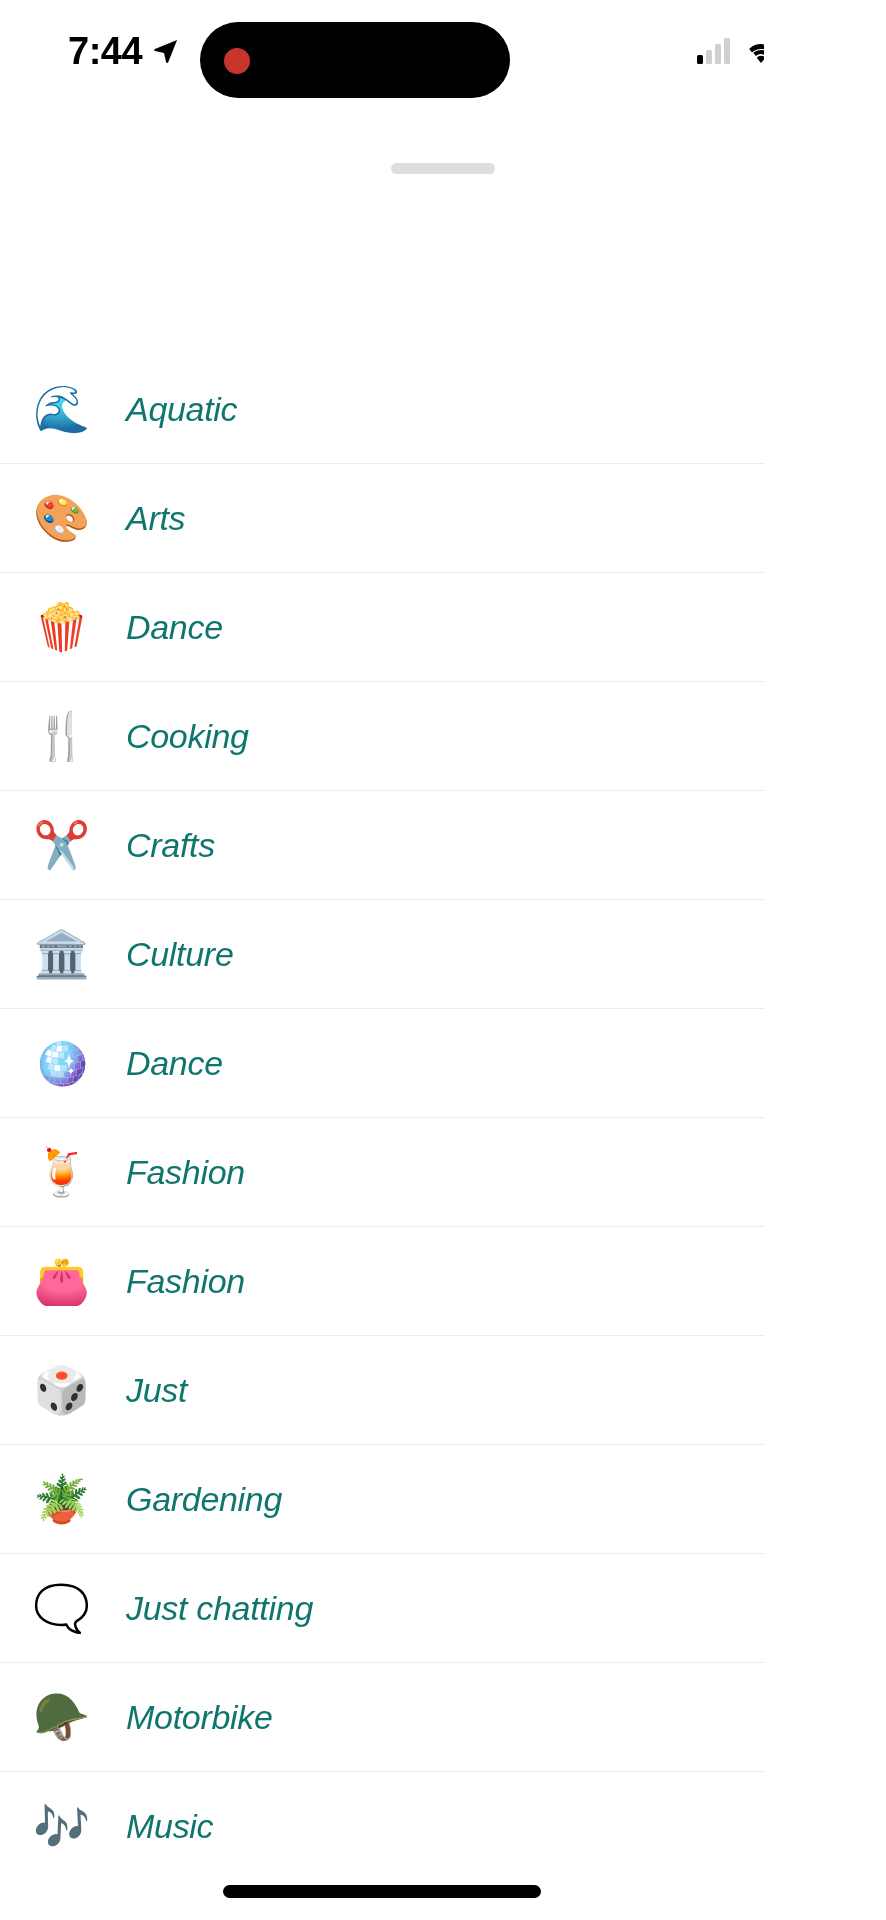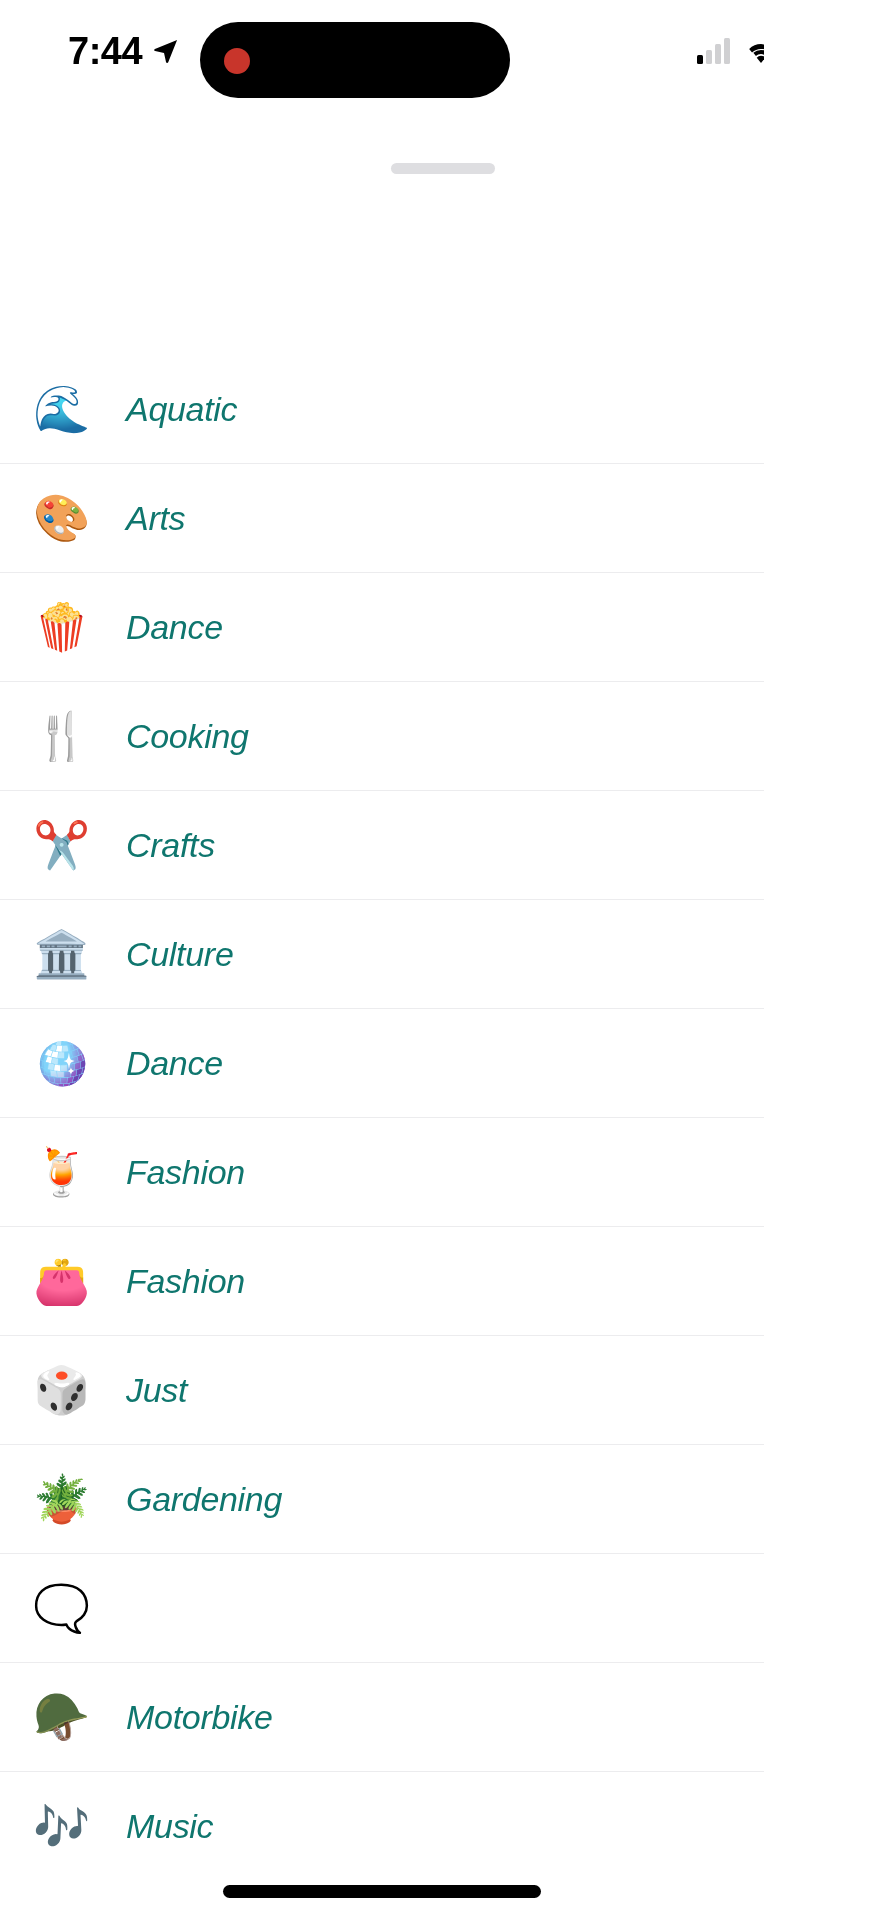--- a/index.html
+++ b/index.html
@@ -225,20 +225,21 @@
         <div class="row">
           <span class="row-emoji">🎲</span>
           <span class="row-label">Just</span>
         </div>
         <div class="row">
           <span class="row-emoji">🪴</span>
           <span class="row-label">Gardening</span>
         </div>
         <div class="row">
           <span class="row-emoji">🗨️</span>
+          <span class="row-label">Just chatting</span>
         </div>
         <div class="row">
           <span class="row-emoji">🪖</span>
           <span class="row-label">Motorbike</span>
         </div>
         <div class="row">
           <span class="row-emoji">🎶</span>
           <span class="row-label">Music</span>
         </div>
       </div>

